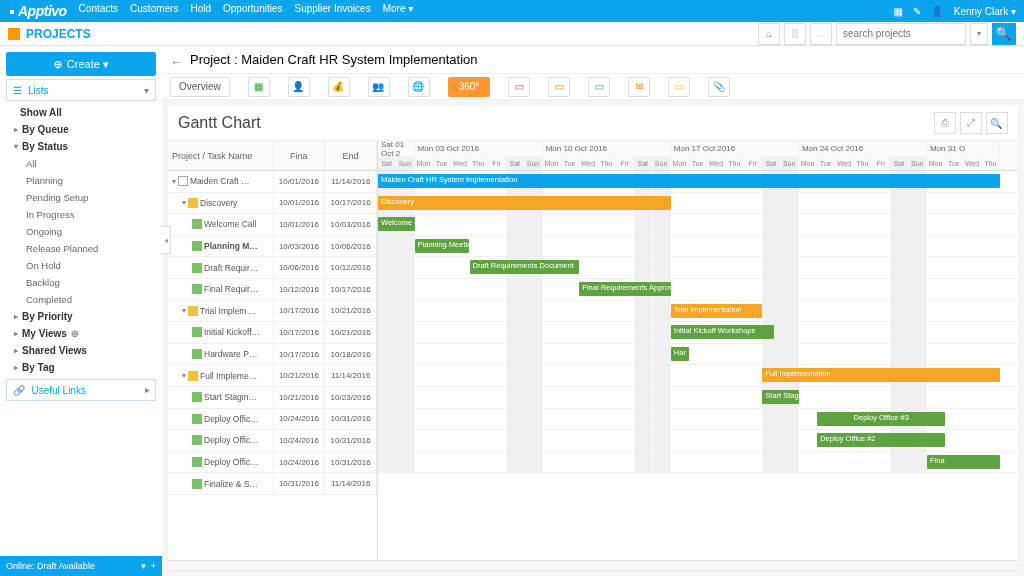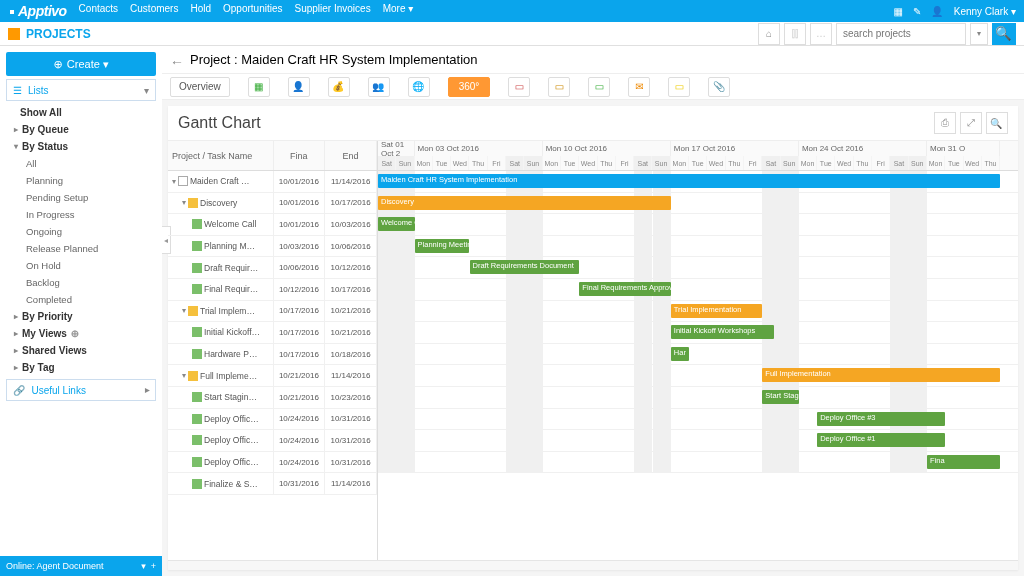--- a/index.html
+++ b/index.html
@@ -140,21 +140,21 @@
         <div class="sb-item bold"><span class="tog">▸</span> Shared Views</div>
         <div class="sb-item bold"><span class="tog">▸</span> By Tag</div>
       </div>
     <div class="useful">
       <span>🔗</span>
       <span>Useful Links</span>
       <span class="caret">▾</span>
     </div>
     <div class="sidebar-spacer"></div>
     <div class="chatbar">
-      <span>Online: Agent Document</span>
+      <span>Online: Draft Available</span>
       <span>▾&nbsp;&nbsp;+</span>
     </div>
   </div>
 
   <div class="content">
     <div class="coll">◂</div>
     <div class="crumb">
       <span class="backbtn">←</span>
       <span>Project : Maiden Craft HR System Implementation</span>
     </div>
@@ -210,21 +210,21 @@
               </div>
               <div class="task-row">
                 <div class="tn" style="padding-left: 24px;">
                   <span class="ticon" style="background:#7bbf6a"></span>
                   <span>Welcome Call</span>
                 </div>
                 <div class="ts">10/01/2016</div>
                 <div class="te">10/03/2016</div>
               </div>
               <div class="task-row">
-                <div class="tn" style="padding-left: 24px;">
+                <div class="tn" style="padding-left: 24px; font-weight: bold;">
                   <span class="ticon" style="background:#7bbf6a"></span>
                   <span>Planning M…</span>
                 </div>
                 <div class="ts">10/03/2016</div>
                 <div class="te">10/06/2016</div>
               </div>
               <div class="task-row">
                 <div class="tn" style="padding-left: 24px;">
                   <span class="ticon" style="background:#7bbf6a"></span>
                   <span>Draft Requir…</span>
@@ -511,34 +511,34 @@
                 <div class="gridline we" style="left: 0px;"></div>
                 <div class="gridline we" style="left: 18.3px;"></div>
                 <div class="gridline we" style="left: 128.1px;"></div>
                 <div class="gridline we" style="left: 146.4px;"></div>
                 <div class="gridline we" style="left: 256.2px;"></div>
                 <div class="gridline we" style="left: 274.5px;"></div>
                 <div class="gridline we" style="left: 384.3px;"></div>
                 <div class="gridline we" style="left: 402.6px;"></div>
                 <div class="gridline we" style="left: 512.4px;"></div>
                 <div class="gridline we" style="left: 530.7px;"></div>
-                <div class="bar green" style="left: 439.2px; width: 128.1px;">Deploy Office #3</div>
-              </div>
-              <div class="grow">
-                <div class="gridline we" style="left: 0px;"></div>
-                <div class="gridline we" style="left: 18.3px;"></div>
-                <div class="gridline we" style="left: 128.1px;"></div>
-                <div class="gridline we" style="left: 146.4px;"></div>
-                <div class="gridline we" style="left: 256.2px;"></div>
-                <div class="gridline we" style="left: 274.5px;"></div>
-                <div class="gridline we" style="left: 384.3px;"></div>
-                <div class="gridline we" style="left: 402.6px;"></div>
-                <div class="gridline we" style="left: 512.4px;"></div>
-                <div class="gridline we" style="left: 530.7px;"></div>
-                <div class="bar green" style="left: 439.2px; width: 128.1px;">Deploy Office #1</div>
+                <div class="bar green" style="left: 439.2px; width: 128.1px; text-align: center;">Deploy Office #3</div>
+              </div>
+              <div class="grow">
+                <div class="gridline we" style="left: 0px;"></div>
+                <div class="gridline we" style="left: 18.3px;"></div>
+                <div class="gridline we" style="left: 128.1px;"></div>
+                <div class="gridline we" style="left: 146.4px;"></div>
+                <div class="gridline we" style="left: 256.2px;"></div>
+                <div class="gridline we" style="left: 274.5px;"></div>
+                <div class="gridline we" style="left: 384.3px;"></div>
+                <div class="gridline we" style="left: 402.6px;"></div>
+                <div class="gridline we" style="left: 512.4px;"></div>
+                <div class="gridline we" style="left: 530.7px;"></div>
+                <div class="bar green" style="left: 439.2px; width: 128.1px;">Deploy Office #2</div>
               </div>
               <div class="grow">
                 <div class="gridline we" style="left: 0px;"></div>
                 <div class="gridline we" style="left: 18.3px;"></div>
                 <div class="gridline we" style="left: 128.1px;"></div>
                 <div class="gridline we" style="left: 146.4px;"></div>
                 <div class="gridline we" style="left: 256.2px;"></div>
                 <div class="gridline we" style="left: 274.5px;"></div>
                 <div class="gridline we" style="left: 384.3px;"></div>
                 <div class="gridline we" style="left: 402.6px;"></div>

